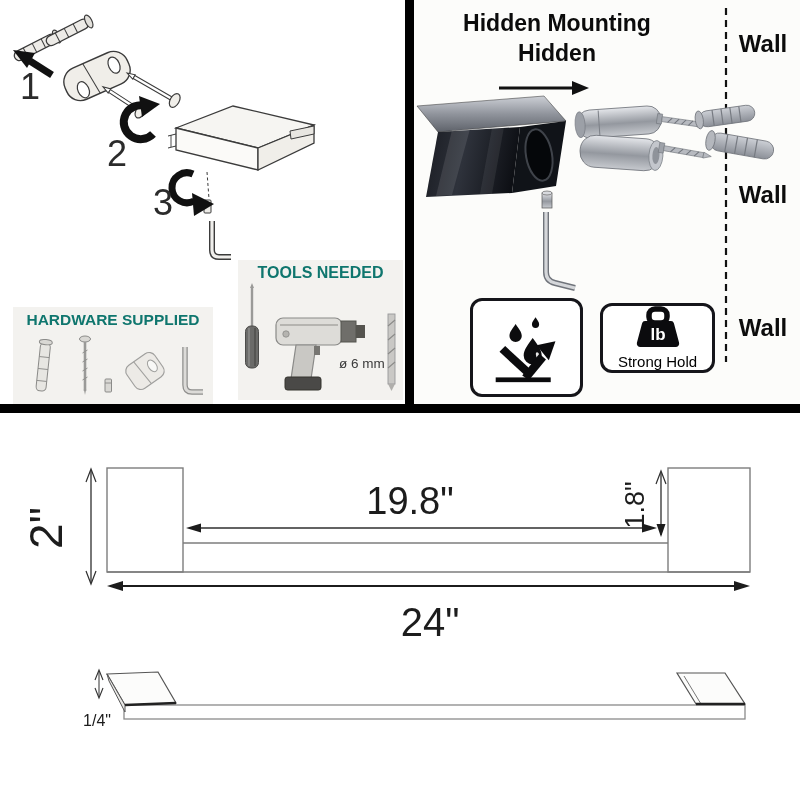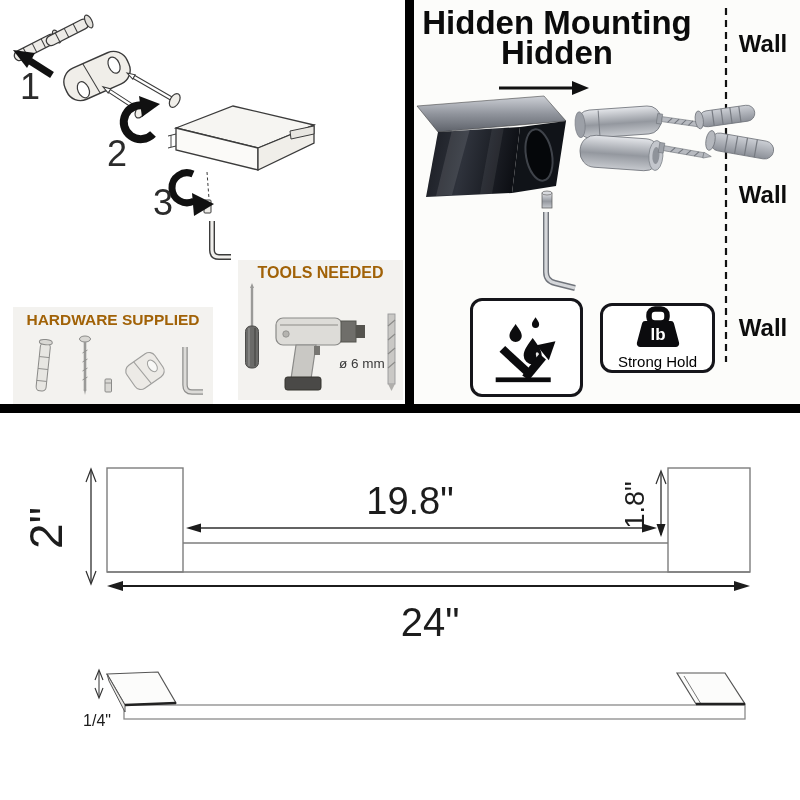--- a/index.html
+++ b/index.html
@@ -7,27 +7,27 @@
           font-family:"Liberation Sans",sans-serif;color:#111;}
   .panel{position:absolute;}
   
   .divider-v{position:absolute;left:405px;top:0;width:9px;height:413px;background:#000;}
   .divider-h{position:absolute;left:0;top:404px;width:800px;height:9px;background:#000;}
   
   #install-panel{left:0;top:0;width:405px;height:404px;background:#fff;}
   .supply-box{position:absolute;background:#f3f2ef;text-align:center;}
   #hardware-box{left:13px;top:307px;width:200px;height:132px;}
   #tools-box{left:238px;top:260px;width:165px;height:140px;}
-  .box-title{font-weight:bold;color:#a16207;padding-top:4px;}
+  .box-title{font-weight:bold;color:#0f766e;padding-top:4px;}
   #hardware-box .box-title{font-size:15.5px;}
   #tools-box .box-title{font-size:16px;}
   
   #mounting-panel{left:414px;top:0;width:386px;height:404px;background:#fcfcfa;}
   .mounting-title{position:absolute;left:2px;top:8px;width:282px;text-align:center;
-                  font-weight:bold;font-size:33px;line-height:30px;color:#0b0b0b;}
+                  font-weight:bold;font-size:23px;line-height:30px;color:#0b0b0b;}
   .badge{position:absolute;background:#fff;border:3.5px solid #15151a;border-radius:12px;
          display:flex;flex-direction:column;align-items:center;justify-content:center;box-sizing:border-box;}
   .badge-label{font-size:15px;color:#000000;margin-top:1px;white-space:nowrap;}
   svg{display:block;}
   .abs{position:absolute;}
 </style>
 </head>
 <body>
 
 <div class="canvas">

